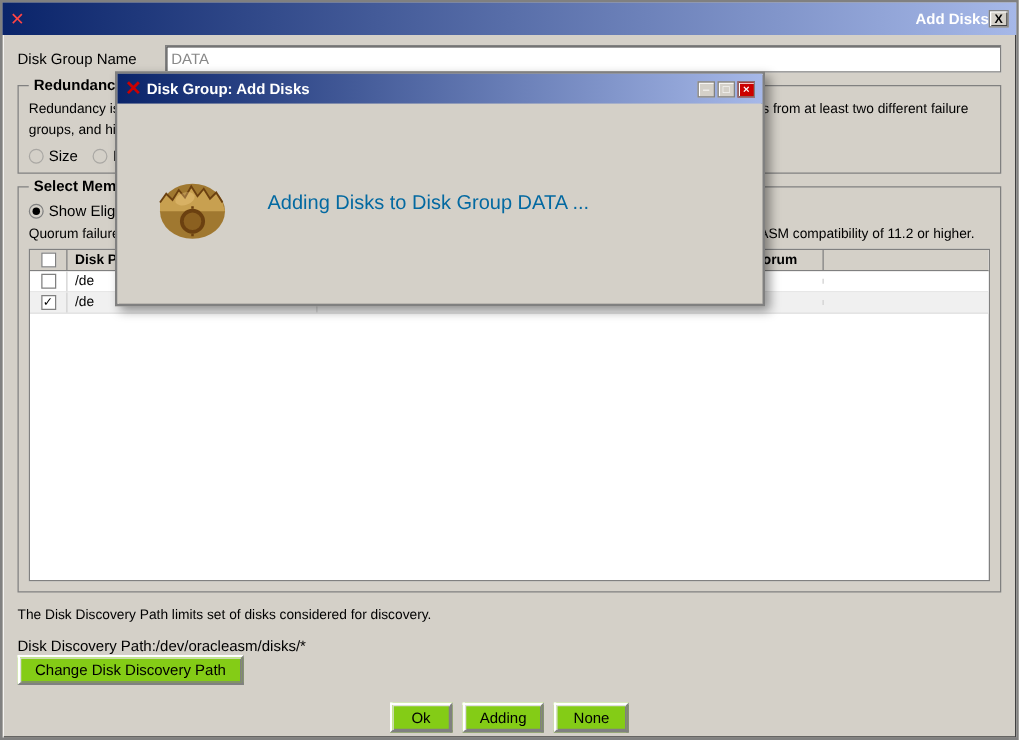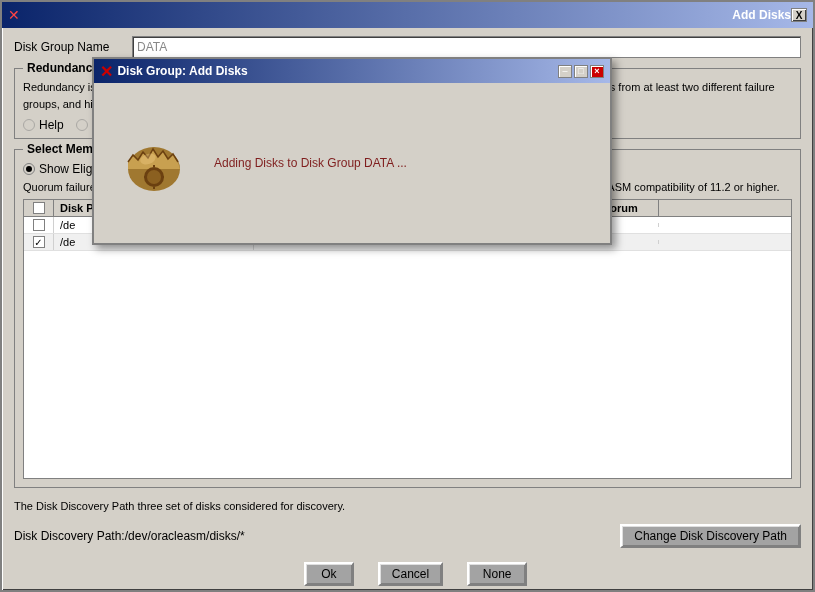--- a/index.html
+++ b/index.html
@@ -291,39 +291,39 @@
     }
 
     .bottom-note {
       font-size: 11px;
       line-height: 1.5;
       color: #000;
     }
 
     .discovery-row {
       display: flex;
-      align-items: center;
+      align-items: flex-start;
       justify-content: space-between;
+      flex-direction: column;
     }
 
     .discovery-path {
       font-size: 12px;
     }
 
     .btn {
-      background: #a3a3a3;
+      background: #84cc16;
       border: 2px solid;
       border-color: #ffffff #808080 #808080 #ffffff;
       box-shadow: inset 1px 1px #dfdfdf, inset -1px -1px #808080;
       padding: 3px 12px;
       font-size: 12px;
       cursor: pointer;
       min-width: 60px;
       text-align: center;
-      margin-left: 16px;
     }
 
     .btn-ok {
       min-width: 50px;
     }
 
     .buttons-row {
       display: flex;
       align-items: center;
       justify-content: center;
@@ -412,22 +412,22 @@
     .popup-icon {
       width: 80px;
       height: 80px;
       display: flex;
       align-items: center;
       justify-content: center;
       flex-shrink: 0;
     }
 
     .popup-message {
-      font-size: 12px;
-      color: #7f1d1d;
+      font-size: 16px;
+      color: #0369a1;
       flex: 1;
     }
 
     .x-mark {
       font-size: 16px;
       font-weight: bold;
       color: #cc0000;
     }
   </style>
 </head>
@@ -447,21 +447,21 @@
       <span class="field-label">Disk Group Name</span>
       <input class="field-input" type="text" value="DATA" readonly="" style="">
     </div>
 
     <div class="group-box">
       <span class="group-box-title">Redundancy</span>
       <div class="group-content">Redundancy is achieved by storing multiple copies of the data on different failure groups. Normal redundancy needs disks from at least two different failure groups, and high redundancy from at least three different failure groups.</div>
       <div class="radio-group">
         <label class="radio-option">
           <div class="radio-btn disabled"></div>
-          <span>Help</span>
+          <span>Size</span>
         </label>
         <label class="radio-option">
           <div class="radio-btn disabled"></div>
           <span>Normal</span>
         </label>
         <label class="radio-option">
           <div class="radio-btn checked"></div>
           <span>External (None)</span>
         </label>
       </div>
@@ -517,33 +517,33 @@
             <div class="td-cell td-header-status"></div>
             <div class="td-cell td-disk-name"></div>
             <div class="td-cell td-size"></div>
             <div class="td-cell td-quorum"></div>
           </div>
         </div>
       </div>
     </div>
 
     <div class="bottom-note">
-      <div>The Disk Discovery Path three set of disks considered for discovery.</div>
+      <div>The Disk Discovery Path limits set of disks considered for discovery.</div>
     </div>
 
     <div class="discovery-row">
       <span class="discovery-path">Disk Discovery Path:/dev/oracleasm/disks/*</span>
       <button class="btn">Change Disk Discovery Path</button>
     </div>
 
   </div>
 
   <div class="buttons-row">
     <button class="btn btn-ok">Ok</button>
-    <button class="btn">Cancel</button>
+    <button class="btn">Adding</button>
     <button class="btn">None</button>
   </div>
 
   <div class="popup-overlay">
     <div class="popup-dialog">
 
       <div class="popup-title-bar">
         <div class="popup-title-left">
           <span class="x-mark">✕</span>
           <span class="popup-title-text">Disk Group: Add Disks</span>

